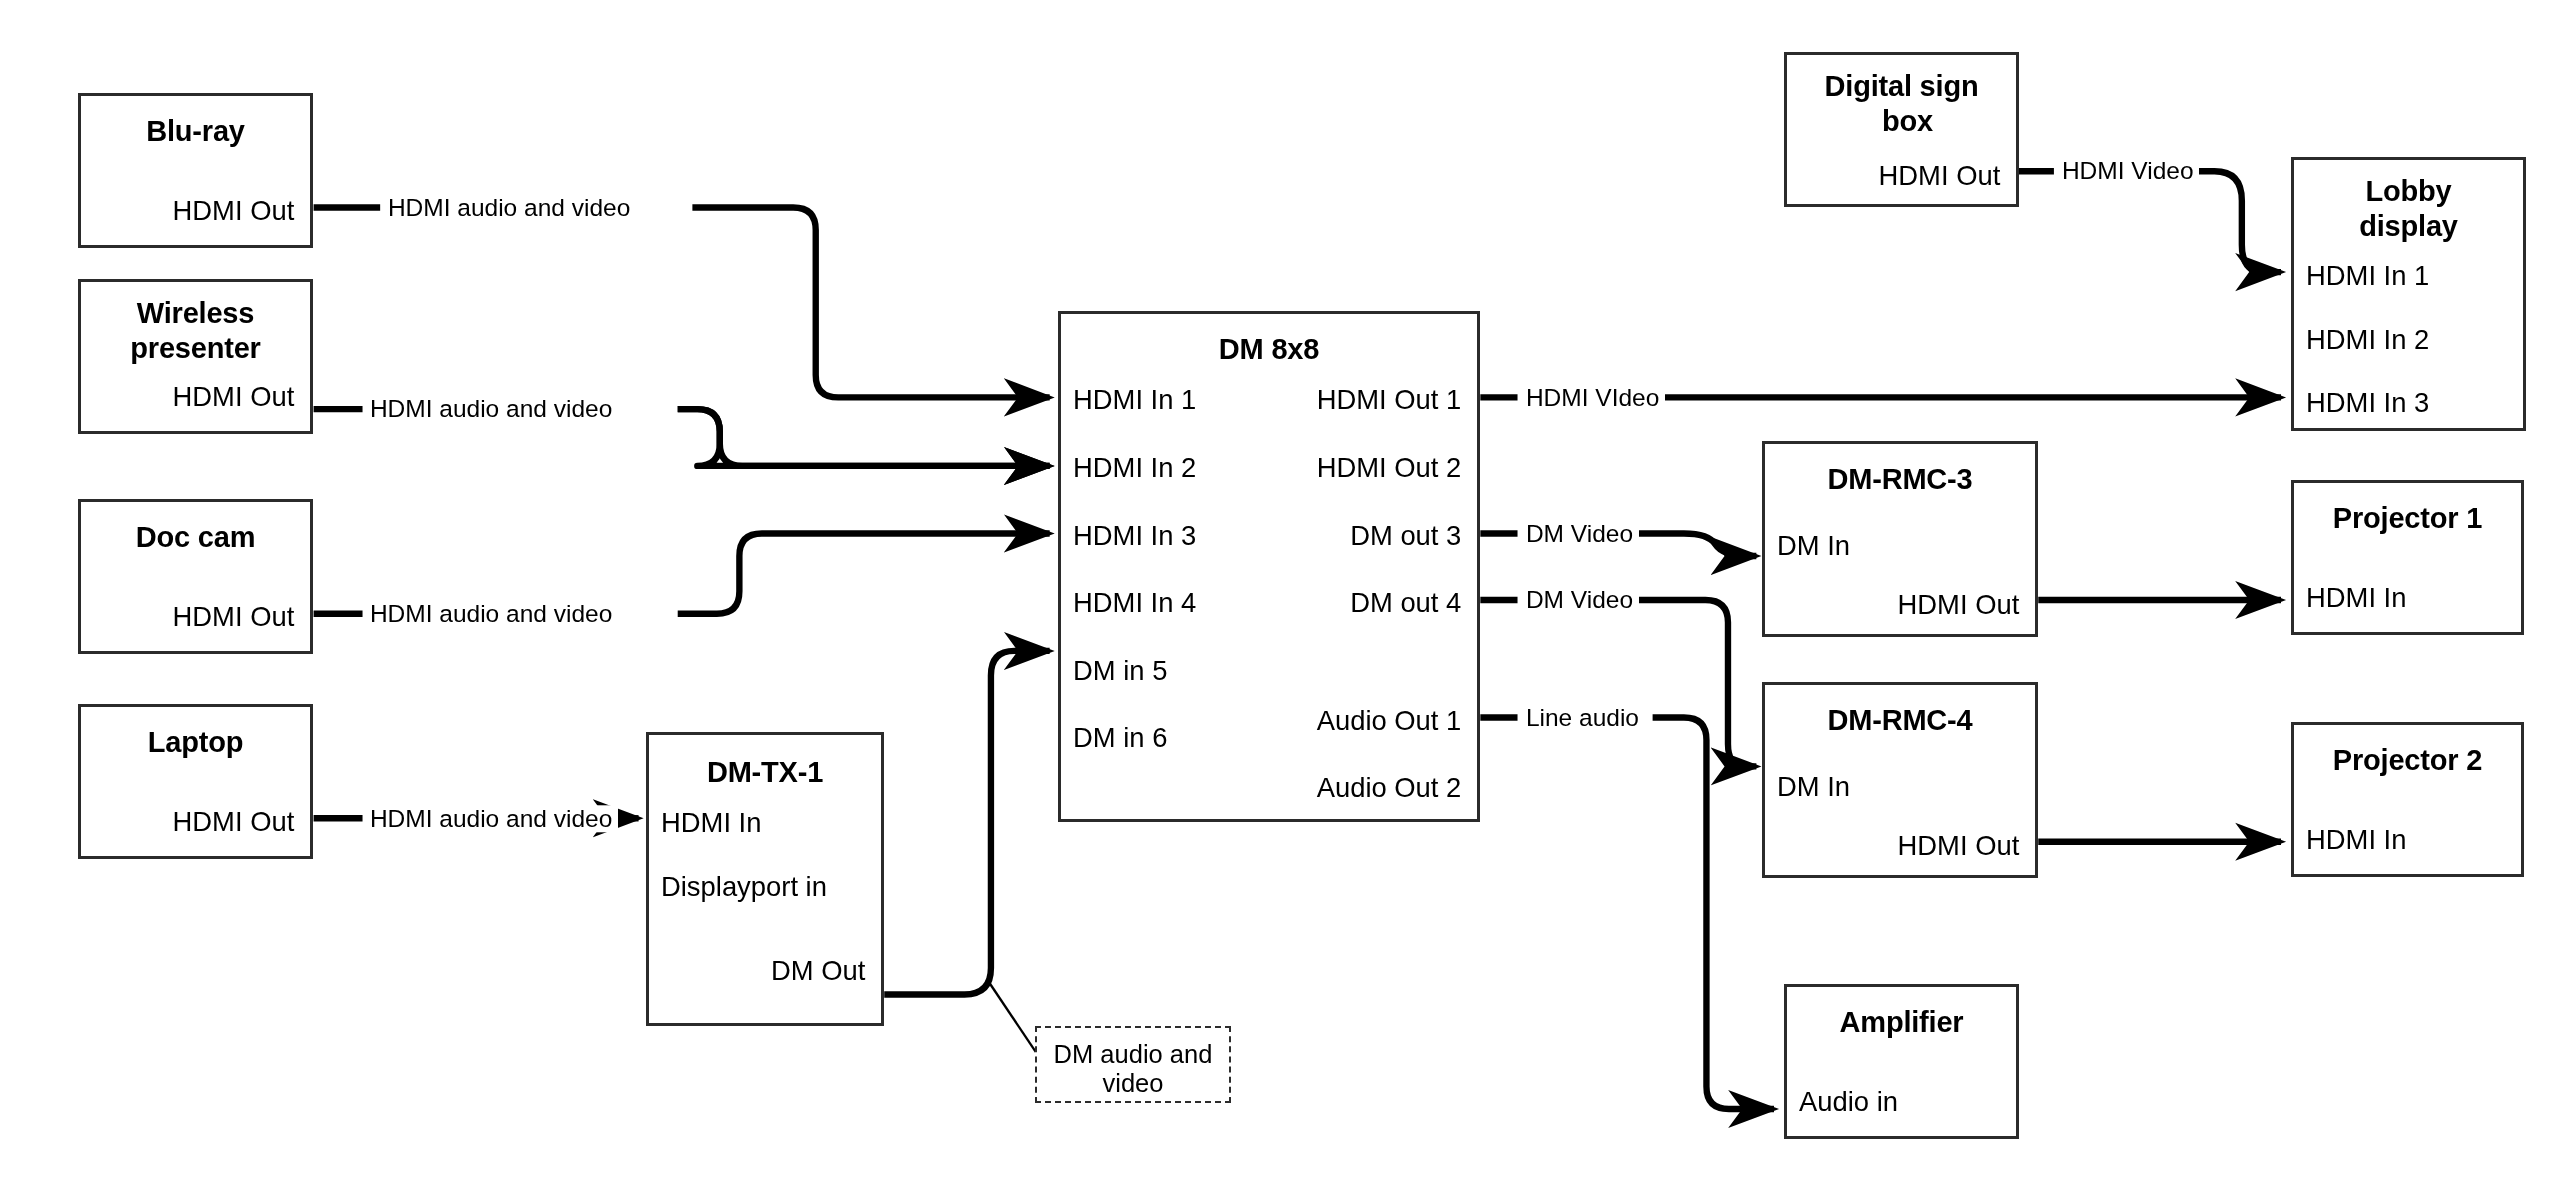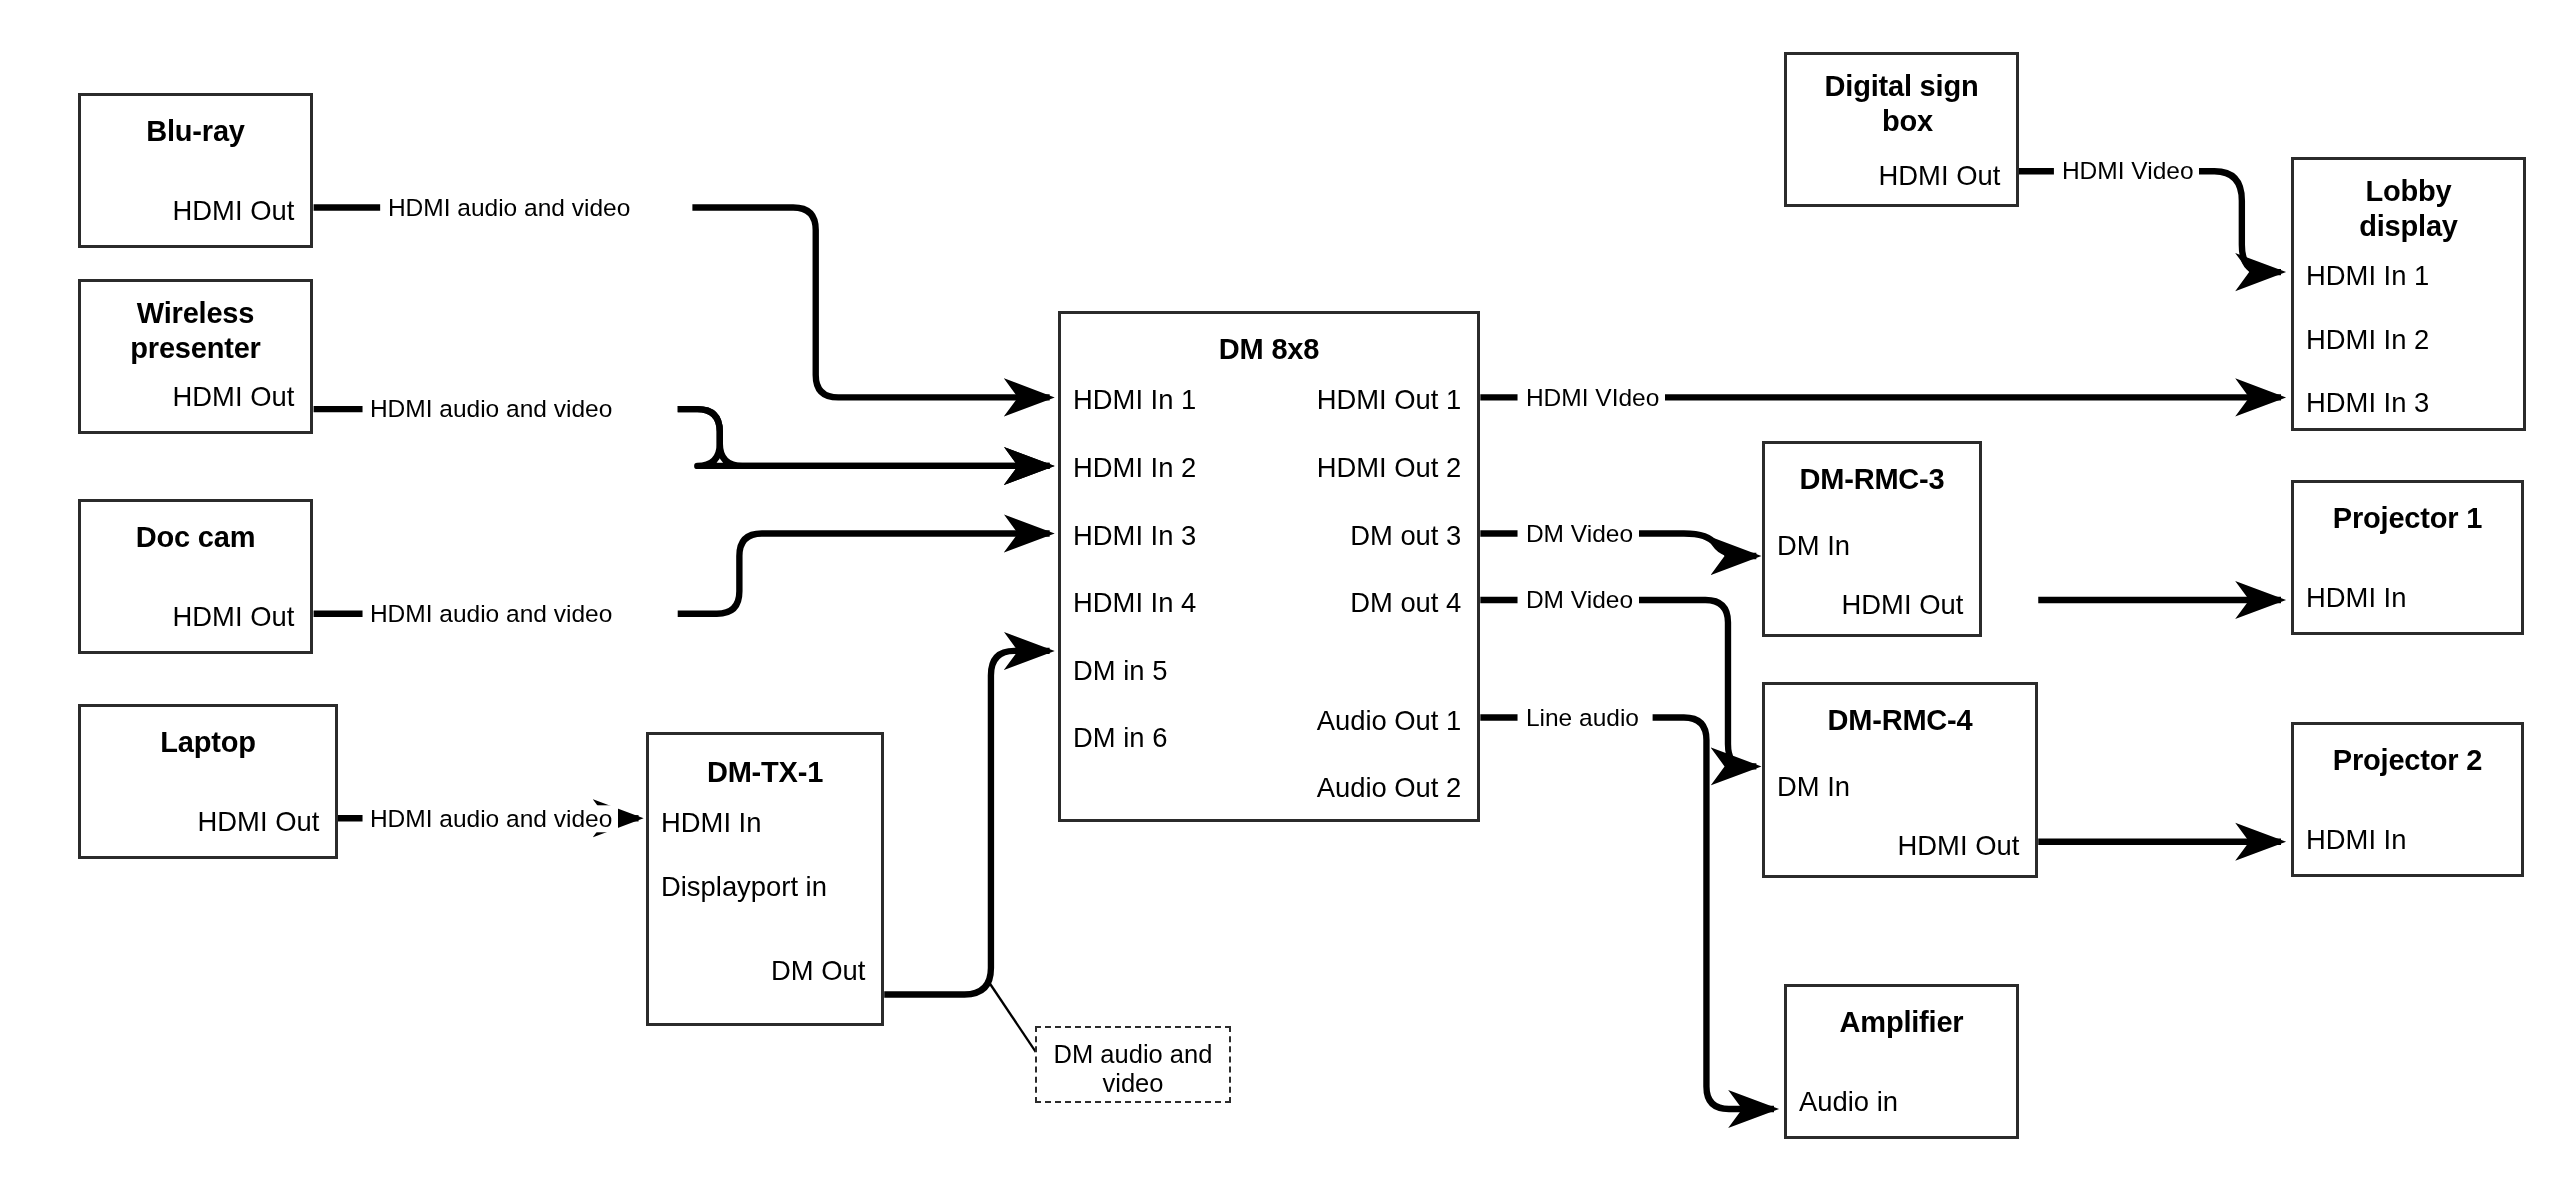--- a/index.html
+++ b/index.html
@@ -134,21 +134,21 @@
     <div class="title" style="top:13.7px;">Wireless</div>
     <div class="title" style="top:49px;">presenter</div>
     <div class="port right" style="top:99px;">HDMI Out</div>
   </div>
 
   <div class="box" style="left:78px;top:499px;width:235px;height:155px;">
     <div class="title" style="top:17.6px;">Doc cam</div>
     <div class="port right" style="top:99px;">HDMI Out</div>
   </div>
 
-  <div class="box" style="left:78px;top:704px;width:260px;height:155px;">
+  <div class="box" style="left:78px;top:704px;width:235px;height:155px;">
     <div class="title" style="top:17.6px;">Laptop</div>
     <div class="port right" style="top:99px;">HDMI Out</div>
   </div>
 
   <div class="box" style="left:646px;top:732px;width:238px;height:294px;">
     <div class="title" style="top:19.6px;">DM-TX-1</div>
     <div class="port left" style="top:72px;">HDMI In</div>
     <div class="port left" style="top:136px;">Displayport in</div>
     <div class="port right" style="top:220px;">DM Out</div>
   </div>
@@ -183,21 +183,21 @@
   </div>
 
   <div class="box" style="left:2291px;top:157px;width:235px;height:274px;">
     <div class="title" style="top:13.7px;">Lobby</div>
     <div class="title" style="top:49px;">display</div>
     <div class="port left" style="top:100px;">HDMI In 1</div>
     <div class="port left" style="top:164px;">HDMI In 2</div>
     <div class="port left" style="top:227px;">HDMI In 3</div>
   </div>
 
-  <div class="box" style="left:1762px;top:441px;width:220px;height:196px;padding-left:38px;">
+  <div class="box" style="left:1762px;top:441px;width:276px;height:196px;padding-left:38px;">
     <div class="title" style="top:17.6px;">DM-RMC-3</div>
     <div class="port left" style="top:86px;">DM In</div>
     <div class="port right" style="top:145px;">HDMI Out</div>
   </div>
 
   <div class="box" style="left:1762px;top:682px;width:276px;height:196px;">
     <div class="title" style="top:17.6px;">DM-RMC-4</div>
     <div class="port left" style="top:86px;">DM In</div>
     <div class="port right" style="top:145px;">HDMI Out</div>
   </div>

